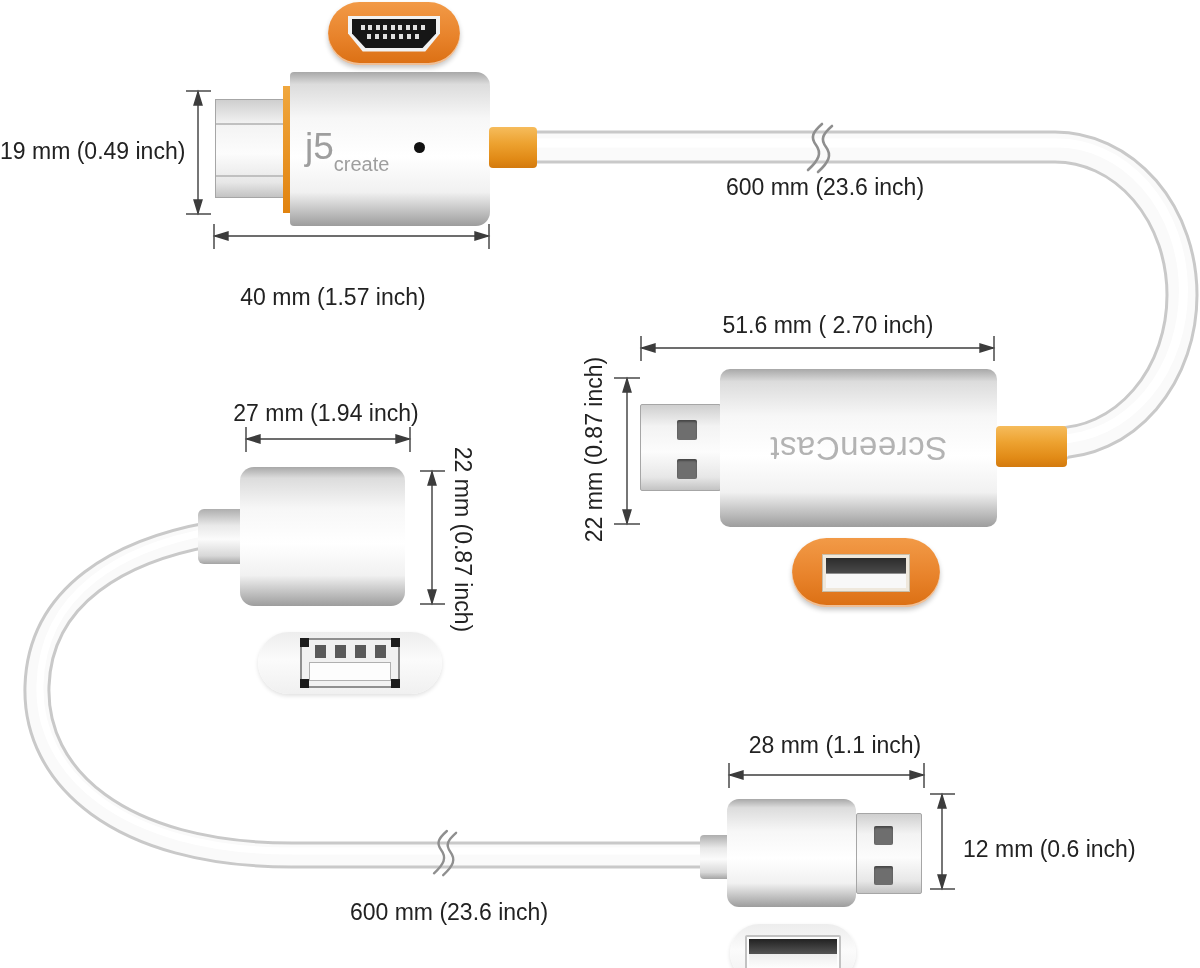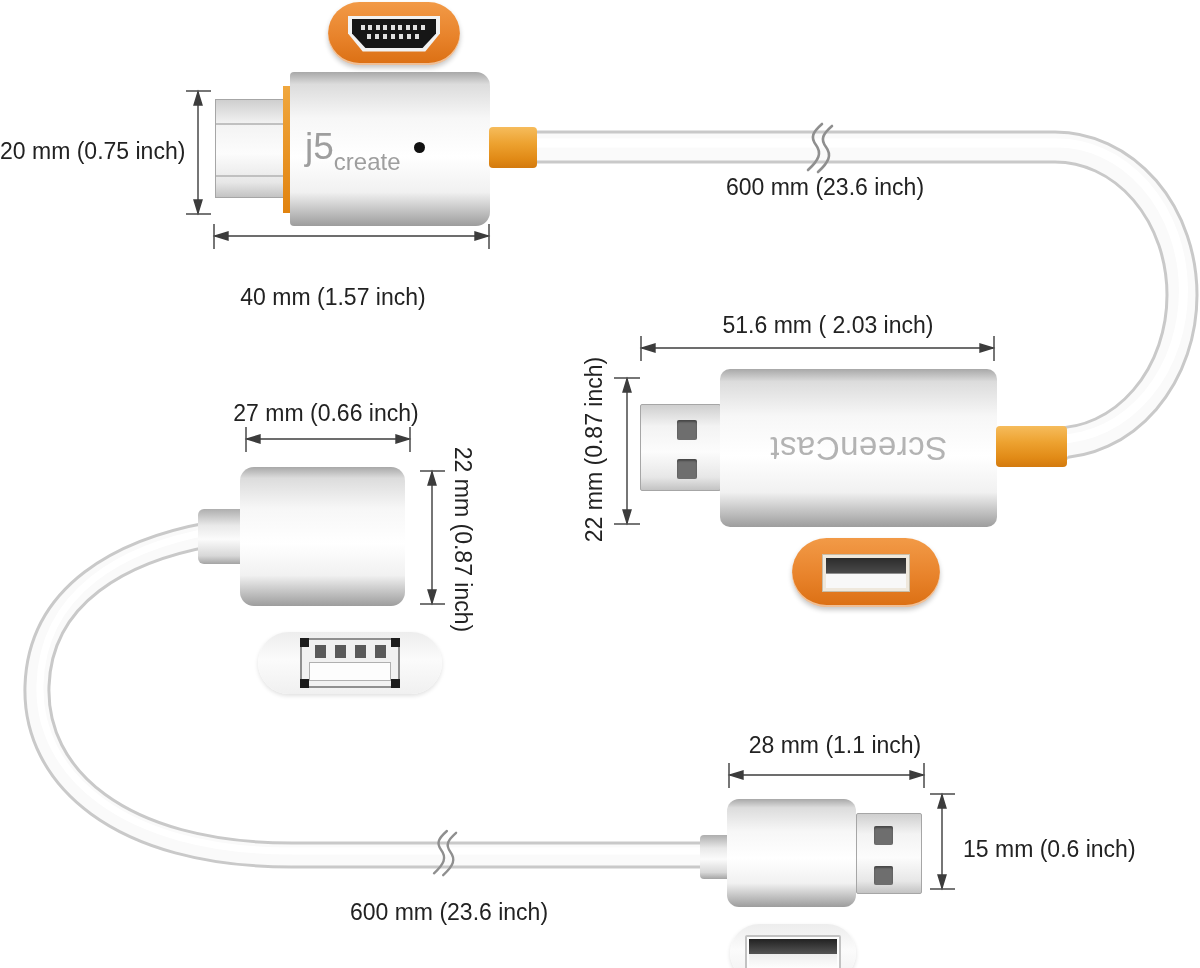--- a/index.html
+++ b/index.html
@@ -41,21 +41,21 @@
     background:linear-gradient(180deg,#ededed 0%,#fbfbfb 45%,#f0f0f0 100%);
     border-radius:31px;box-shadow:0 2px 4px rgba(0,0,0,.12);
     display:flex;align-items:center;justify-content:center;
   }
   .usb-contact{position:absolute;width:20px;height:20px;background:#6e6e6e;border-radius:2px;
     box-shadow:inset 0 2px 2px rgba(0,0,0,.35);}
   .plug-line{position:absolute;left:0;right:0;height:2px;background:#c0c0c0;}
   
   #logo{position:absolute;left:305px;top:116px;width:180px;height:60px;display:flex;align-items:flex-end;color:#9e9e9e;}
   #logo .j5{font-size:37px;line-height:58px;}
-  #logo .create{font-size:24px;}
+  #logo .create{font-size:20px;}
   #led-dot{position:absolute;left:414px;top:142px;width:11px;height:11px;border-radius:50%;background:#111;}
   
   #sc-name{position:absolute;left:720px;top:369px;width:277px;height:158px;display:flex;
     align-items:center;justify-content:center;font-size:33px;color:#b3b3b3;letter-spacing:.5px;
     transform:rotate(180deg);}
   
   .hdmi-outer{width:92px;height:36px;background:#f2f2f2;
     clip-path:polygon(0% 0%,100% 0%,100% 50%,84% 100%,16% 100%,0% 50%);
     display:flex;align-items:center;justify-content:center;}
   .hdmi-inner{width:84px;height:29px;background:#161616;position:relative;
@@ -228,24 +228,24 @@
     <div class="usb-contact" style="left:17px;top:52px;width:19px;height:19px;"></div>
   </div>
 
   <div class="abs pill-light" style="left:730px;top:924px;width:126px;height:58px;border-radius:29px;">
     <div class="usbface-light">
       <div class="slot-top"></div>
       <div class="slot-bottom"></div>
     </div>
   </div>
 
-  <div class="dim-label right" style="left:0px;top:139px;width:178px;">20 mm (0.75 inch)</div>
+  <div class="dim-label right" style="left:0px;top:139px;width:178px;">19 mm (0.49 inch)</div>
   <div class="dim-label center" style="left:213px;top:253px;width:240px;margin-top:32px;">40 mm (1.57 inch)</div>
   <div class="dim-label center" style="left:705px;top:175px;width:240px;">600 mm (23.6 inch)</div>
-  <div class="dim-label center" style="left:668px;top:313px;width:320px;">51.6 mm ( 2.03 inch)</div>
+  <div class="dim-label center" style="left:668px;top:313px;width:320px;">51.6 mm ( 2.70 inch)</div>
   <div class="dim-label rot-ccw" style="left:494px;top:437px;width:200px;height:25px;">22 mm (0.87 inch)</div>
-  <div class="dim-label center" style="left:206px;top:401px;width:240px;">27 mm (0.66 inch)</div>
+  <div class="dim-label center" style="left:206px;top:401px;width:240px;">27 mm (1.94 inch)</div>
   <div class="dim-label rot-cw" style="left:362px;top:527px;width:200px;height:25px;">22 mm (0.87 inch)</div>
   <div class="dim-label center" style="left:715px;top:733px;width:240px;text-align:center;">28 mm (1.1 inch)</div>
-  <div class="dim-label" style="left:963px;top:837px;width:190px;">15 mm (0.6 inch)</div>
+  <div class="dim-label" style="left:963px;top:837px;width:190px;">12 mm (0.6 inch)</div>
   <div class="dim-label center" style="left:329px;top:900px;width:240px;">600 mm (23.6 inch)</div>
 
 </div>
 
 </body></html>

